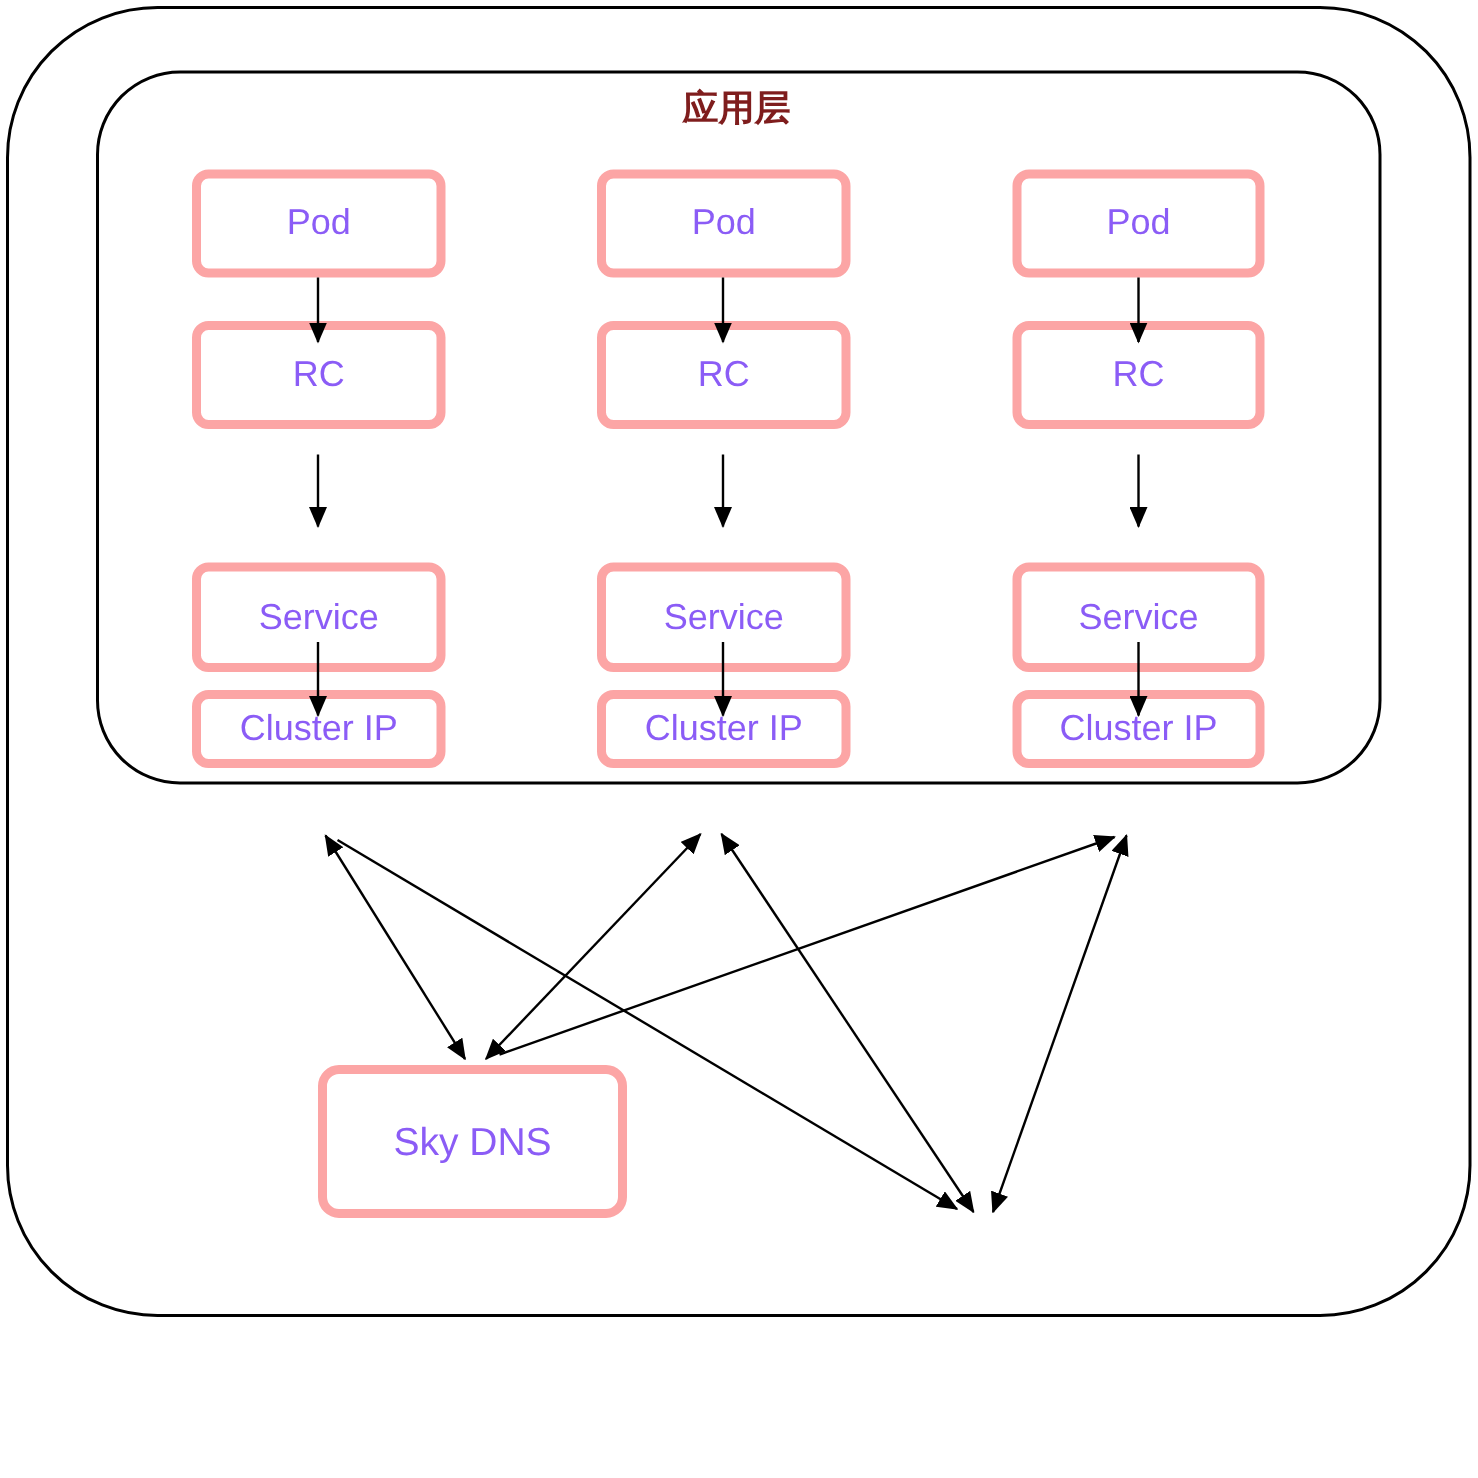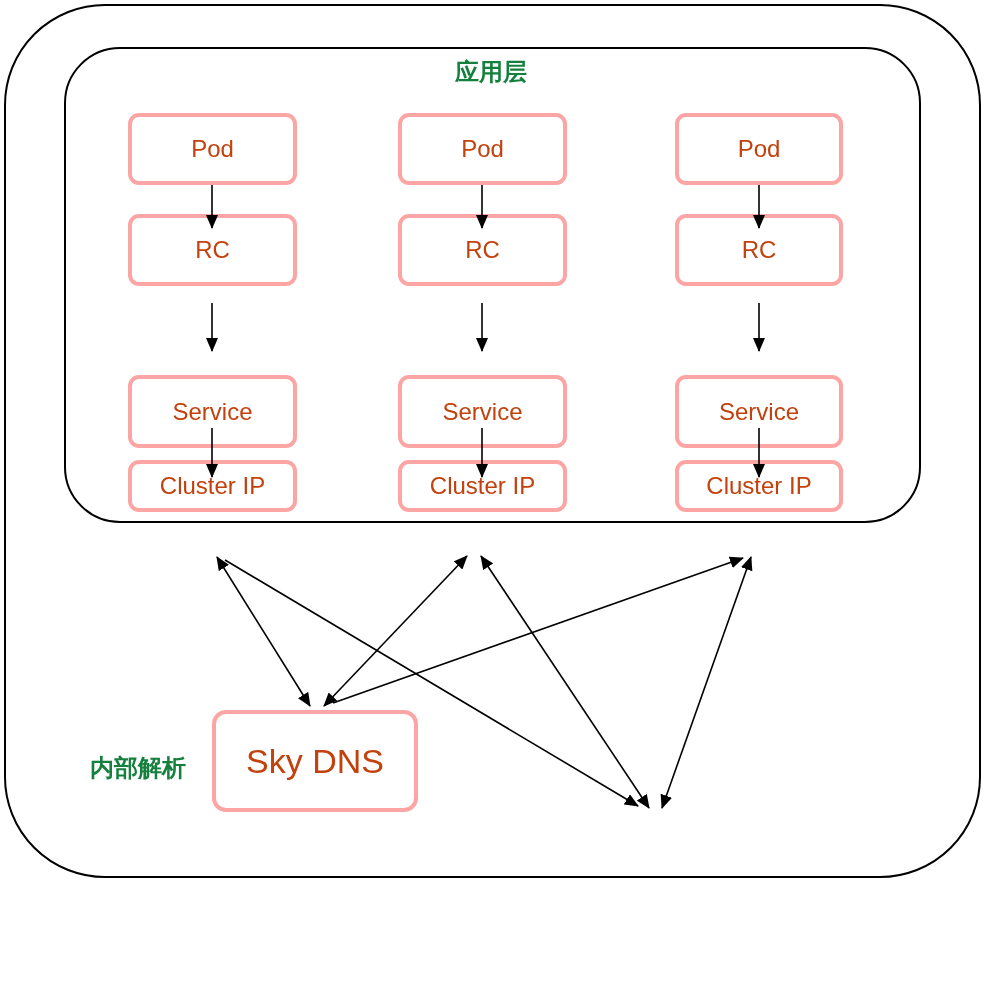--- a/index.html
+++ b/index.html
@@ -11,45 +11,45 @@
     position: relative;
     width: 985px;
     height: 985px;
     background: #ffffff;
     font-family: "Liberation Sans", sans-serif;
     overflow: hidden;
   }
   .node {
     position: absolute;
     box-sizing: border-box;
-    border: 4px solid #fca5a5;
+    border: 6px solid #fca5a5;
     border-radius: 11px;
     background: transparent;
     display: flex;
     align-items: center;
     justify-content: center;
     font-size: 24px;
-    color: #c2410c;
+    color: #8b5cf6;
     z-index: 1;
     white-space: nowrap;
   }
   .node.big {
     border-radius: 14px;
-    font-size: 34px;
+    font-size: 26px;
   }
   svg.wires {
     position: absolute;
     left: 0;
     top: 0;
     z-index: 2;
     pointer-events: none;
   }
   .caption {
     position: absolute;
-    color: #15803d;
+    color: #7f1d1d;
     font-weight: bold;
     font-size: 24px;
     text-align: center;
     z-index: 3;
     white-space: nowrap;
   }
   
   .col1 { left: 128px; width: 169px; }
   .col2 { left: 398px; width: 169px; }
   .col3 { left: 675px; width: 168px; }
@@ -108,15 +108,14 @@
 
     <line x1="217" y1="557" x2="310" y2="706" stroke="#000000" stroke-width="1.6" marker-start="url(#arrowS)" marker-end="url(#arrowE)"></line>
     <line x1="467" y1="556" x2="324" y2="706" stroke="#000000" stroke-width="1.6" marker-start="url(#arrowS)" marker-end="url(#arrowE)"></line>
     <line x1="333" y1="703" x2="743" y2="558" stroke="#000000" stroke-width="1.6" marker-end="url(#arrowE)"></line>
     <line x1="225" y1="560" x2="638" y2="806" stroke="#000000" stroke-width="1.6" marker-end="url(#arrowE)"></line>
     <line x1="481" y1="556" x2="649" y2="808" stroke="#000000" stroke-width="1.6" marker-start="url(#arrowS)" marker-end="url(#arrowE)"></line>
     <line x1="751" y1="557" x2="662" y2="808" stroke="#000000" stroke-width="1.6" marker-start="url(#arrowS)" marker-end="url(#arrowE)"></line>
   </svg>
 
   <div class="caption" style="left:421px; top:56px; width:140px;">应用层</div>
-  <div class="caption" style="left:68px; top:752px; width:140px;">内部解析</div>
 
 </div>
 
 </body></html>

